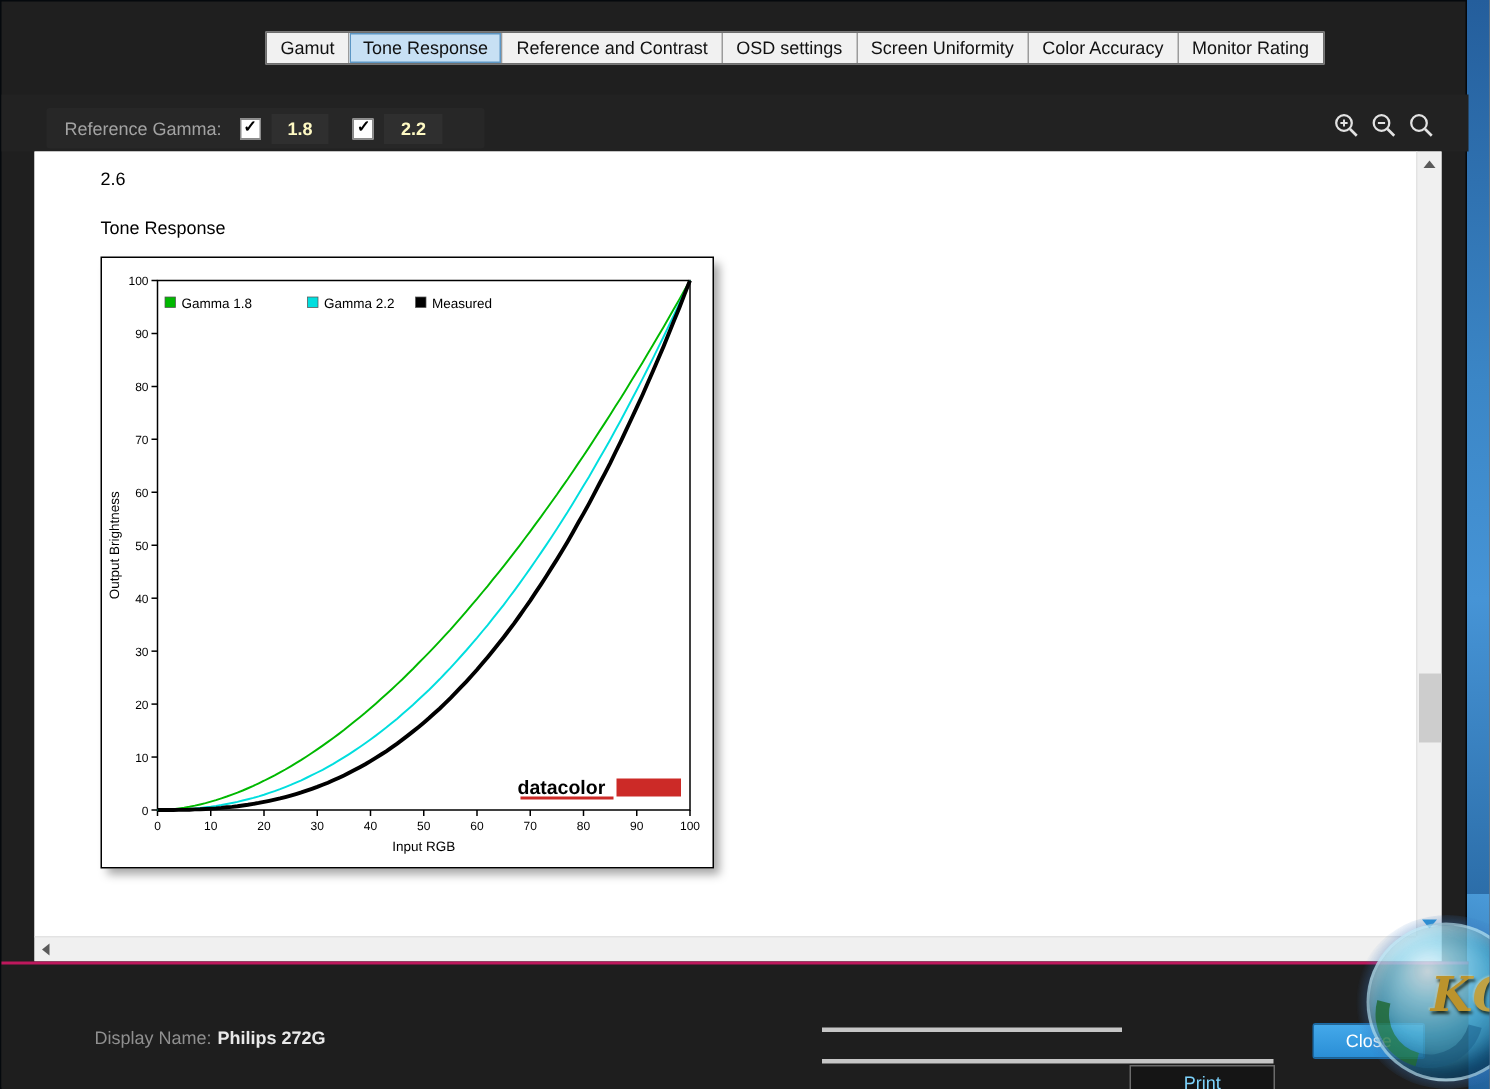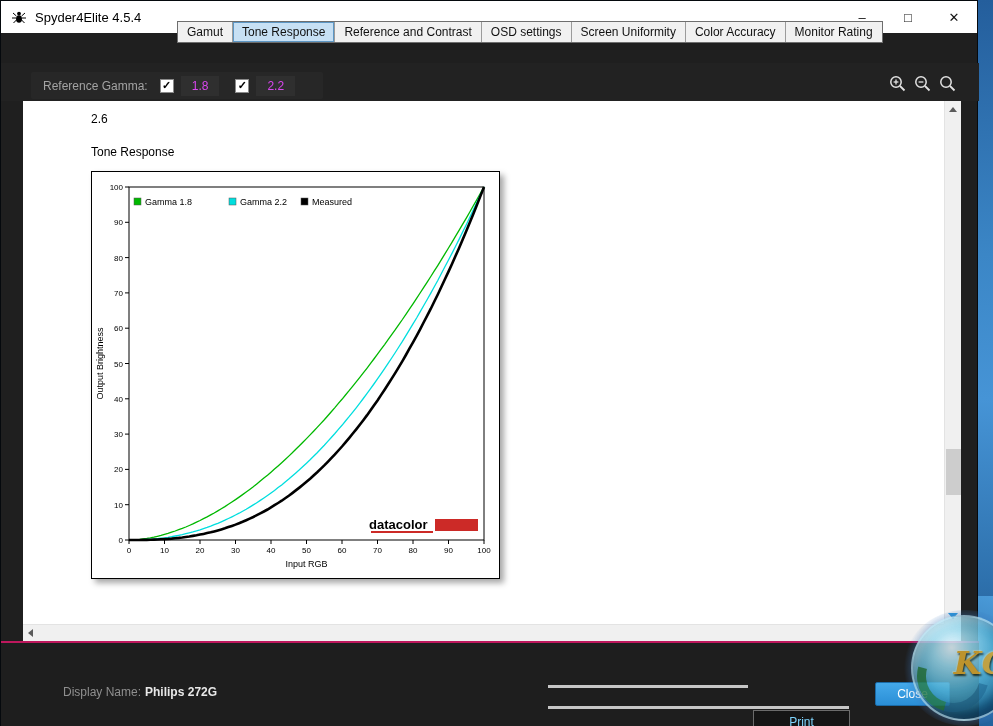--- a/index.html
+++ b/index.html
@@ -24,28 +24,28 @@
   .tabbar{position:absolute;left:176px;top:20px;display:flex;border:1px solid #6e6e6e;background:#e5e5e5;}
   .tab{padding:3px 9px;font-size:12px;color:#111;background:#f1f1f1;border-right:1px solid #9b9b9b;white-space:nowrap;}
   .tab:last-child{border-right:none;}
   .tab.active{background:#c7e0f4;box-shadow:inset 0 0 0 1px #5c96c4;}
 
   .toolbar-strip{position:absolute;left:0;top:62px;width:978px;height:38px;background:#222;}
   .ref-panel{position:absolute;left:30px;top:71px;height:27px;display:flex;align-items:center;background:#272727;padding:0 12px;border-radius:2px;}
   .ref-label{font-size:12px;color:#a3a3a3;margin-right:12px;}
   .checkbox{width:14px;height:14px;background:#fff;border:1px solid #8a8a8a;display:inline-flex;align-items:center;justify-content:center;margin-right:7px;}
   .check{font-size:11px;font-weight:bold;color:#000;line-height:1;}
-  .chip{font-size:12px;color:#d946ef;background:#2f2f2f;padding:3px 11px;margin-right:16px;}
+  .chip{font-size:12px;color:#fef9c3;background:#2f2f2f;padding:3px 11px;margin-right:16px;font-weight:bold;}
   .zoom-group{position:absolute;right:20px;top:73px;display:flex;gap:6px;}
   .zoom-btn{width:19px;height:19px;}
 
   
   .frame{position:absolute;left:22px;top:100px;width:938px;height:540px;background:#f0f0f0;}
   .page{position:absolute;left:0;top:0;width:921px;height:523px;background:#fff;overflow:hidden;}
-  .page-inner{padding:11px 0 0 68px;}
+  .page-inner{padding:11px 0 0 44px;}
   .t-line{font-size:12px;color:#000;}
   .t-measured{margin-top:19px;}
   .t-section{margin-top:19px;}
   .chart-box{margin-top:12px;width:409px;height:408px;border:1px solid #000;background:#fff;box-shadow:4px 4px 6px rgba(0,0,0,0.35);}
   .chart-box svg{font-family:"Liberation Sans",sans-serif;}
 
   .v-scroll{position:absolute;right:0;top:0;width:17px;height:523px;background:#f0f0f0;border-left:1px solid #e3e3e3;}
   .h-scroll{position:absolute;left:0;bottom:0;width:921px;height:17px;background:#f0f0f0;border-top:1px solid #e3e3e3;}
   .corner{position:absolute;right:0;bottom:0;width:17px;height:17px;background:#f0f0f0;}
   .v-up,.v-down,.h-left{position:absolute;width:17px;height:17px;}
@@ -83,33 +83,20 @@
 </head>
 <body>
 
 <div id="screen">
 
   <div class="desktop-strip"></div>
   <div class="desktop-corner"></div>
 
   <div class="window">
 
-    <div class="titlebar">
-      <svg width="16" height="16" viewBox="0 0 16 16">
-        <ellipse cx="8" cy="10" rx="3" ry="3.8" fill="#000"></ellipse>
-        <circle cx="8" cy="4.6" r="1.9" fill="#000"></circle>
-        <path d="M5.4 7 2 4 M5 9 L1 9 M5.4 11 2.5 14 M10.6 7 14 4 M11 9 L15 9 M10.6 11 13.5 14" stroke="#000" stroke-width="1" fill="none"></path>
-      </svg>
-      <span class="title-text">Spyder4Elite 4.5.4</span>
-      <div class="win-controls">
-        <div class="win-btn">–</div>
-        <div class="win-btn">□</div>
-        <div class="win-btn">✕</div>
-      </div>
-    </div>
 
     <div class="tabbar">
       <div class="tab">Gamut</div>
       <div class="tab active">Tone Response</div>
       <div class="tab">Reference and Contrast</div>
       <div class="tab">OSD settings</div>
       <div class="tab">Screen Uniformity</div>
       <div class="tab">Color Accuracy</div>
       <div class="tab">Monitor Rating</div>
     </div>

